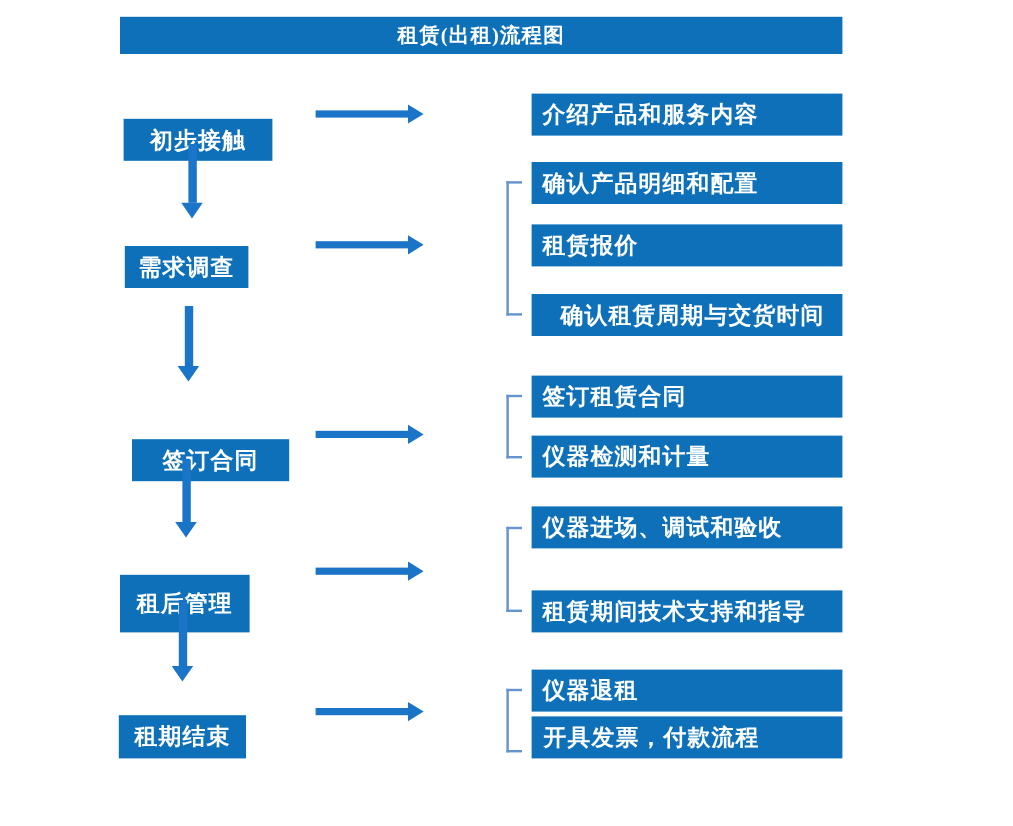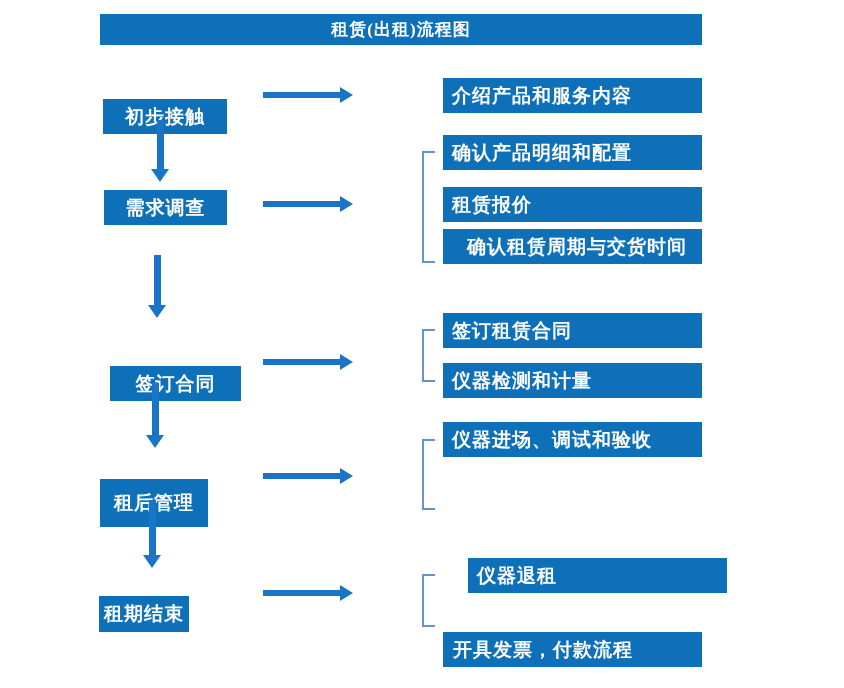--- a/index.html
+++ b/index.html
@@ -19,29 +19,29 @@
   }
   .titlebar{
     left:100px;top:14px;width:602px;height:31px;
     justify-content:center;font-size:17px;letter-spacing:1px;
   }
   .stepbox{justify-content:center;font-size:19px;height:35px;letter-spacing:1px;margin-top:21px;}
   .detailbox{left:443px;width:259px;height:35px;font-size:19px;padding-left:9px;box-sizing:border-box;letter-spacing:1px;}
 
   
   .s1{left:103px;top:78px;width:124px;}
-  .s2{left:104px;top:169px;width:123px;}
+  .s2{left:104px;top:184px;width:103px;}
   .s3{left:110px;top:345px;width:131px;}
   .s4{left:100px;top:458px;width:108px;height:48px;}
-  .s5{left:99px;top:575px;width:90px;height:36px;}
+  .s5{left:99px;top:575px;width:106px;height:36px;}
 
   
-  .d1{top:78px;}  .d2{top:135px;font-family:Liberation Mono, monospace;} .d3{top:187px;} .d4{top:229px;padding-left:24px;}
+  .d1{top:78px;}  .d2{top:135px;font-family:Liberation Mono, monospace;} .d3{top:187px;} .d4{top:245px;padding-left:24px;}
   .d5{top:313px;} .d6{top:363px;} .d7{top:422px;} .d8{top:492px;}
-  .d9{top:558px;margin-left:25px;} .d10{top:632px;padding-left:10px;}
+  .d9{top:558px;} .d10{top:597px;padding-left:10px;}
 
   
   .harrow{position:absolute;left:263px;width:90px;height:16px;display:flex;align-items:center;}
   .harrow .body{flex:1;height:6px;background:var(--arrow-blue);}
   .harrow .head{width:0;height:0;border-top:8px solid transparent;border-bottom:8px solid transparent;border-left:13px solid var(--arrow-blue);}
   .ha1{top:87px;} .ha2{top:196px;} .ha3{top:354px;} .ha4{top:468px;} .ha5{top:585px;}
 
   
   .varrow{position:absolute;width:18px;display:flex;flex-direction:column;align-items:center;}
   .varrow .body{width:7px;flex:1;background:var(--arrow-blue);}
@@ -120,16 +120,17 @@
   <div class="bracket b3"></div>
   <div class="bracket b4"></div>
 
   <div class="bluebox detailbox d1">介绍产品和服务内容</div>
   <div class="bluebox detailbox d2">确认产品明细和配置</div>
   <div class="bluebox detailbox d3">租赁报价</div>
   <div class="bluebox detailbox d4">确认租赁周期与交货时间</div>
   <div class="bluebox detailbox d5">签订租赁合同</div>
   <div class="bluebox detailbox d7">仪器进场、调试和验收</div>
   <div class="bluebox detailbox d6">仪器检测和计量</div>
+  <div class="bluebox detailbox d8">租赁期间技术支持和指导</div>
   <div class="bluebox detailbox d9">仪器退租</div>
   <div class="bluebox detailbox d10">开具发票，付款流程</div>
 
 </div>
 
 </body></html>

